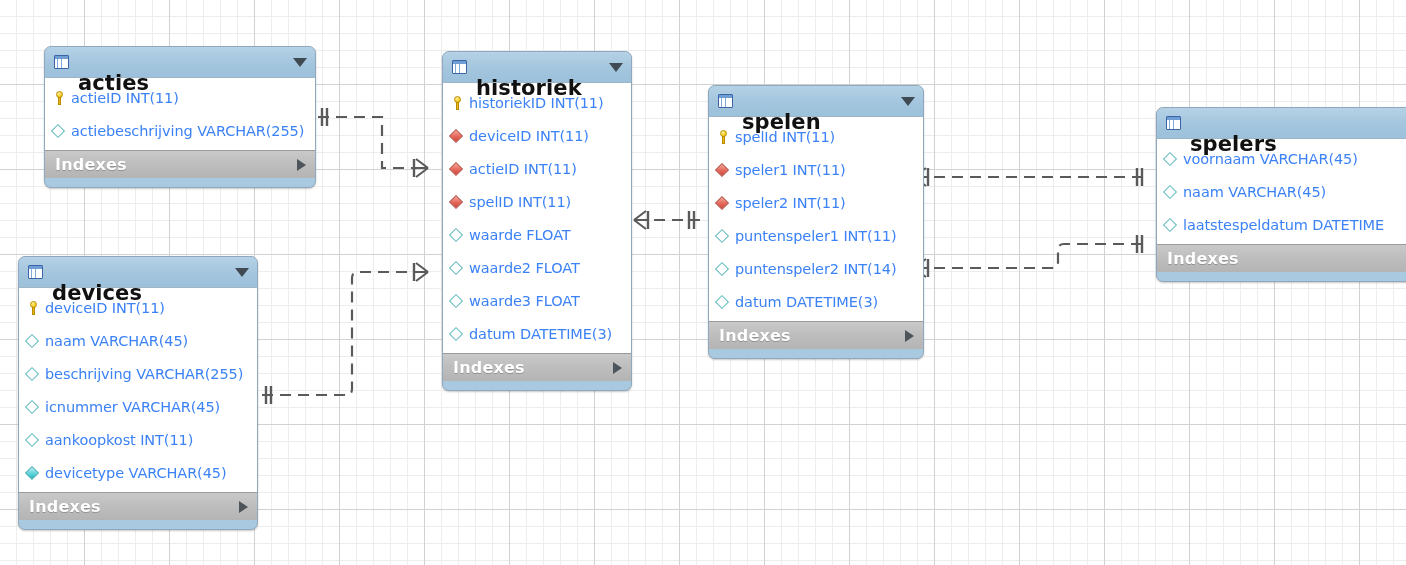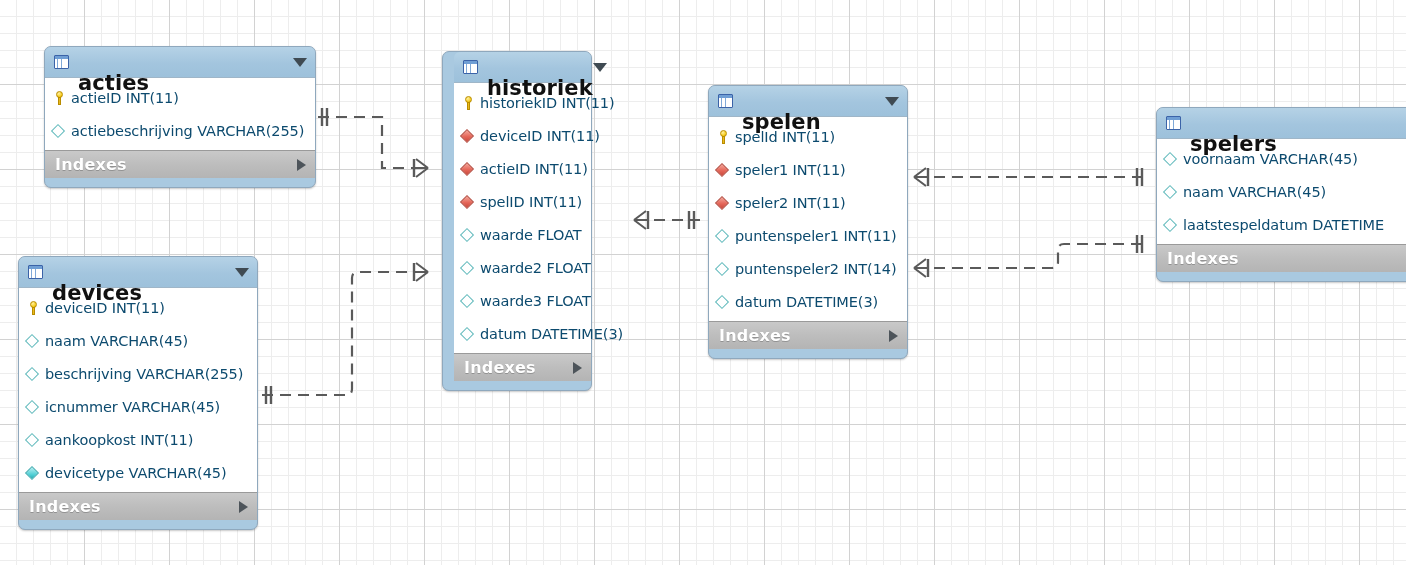--- a/index.html
+++ b/index.html
@@ -108,21 +108,21 @@
   }
   .tn-col {
     display: flex;
     align-items: center;
     height: 33px;
     padding: 0 7px 0 7px;
     white-space: nowrap;
   }
   .tn-col-label {
     font-size: 14.5px;
-    color: #0c4a6e;
+    color: #3b82f6;
     margin-left: 5px;
     letter-spacing: -0.1px;
   }
 
   
   .gly { flex: 0 0 auto; width: 14px; height: 14px; position: relative; }
 
   .gly-pk::before {
     content: "";
     position: absolute;
@@ -264,21 +264,21 @@
           <div class="tn-col">
             <span class="gly gly-col"></span>
             <span class="tn-col-label">actiebeschrijving VARCHAR(255)</span>
           </div>
         </div>
         <div class="tn-indexes">
           <span class="tn-indexes-label">Indexes</span>
           <span class="tn-indexes-caret"></span>
         </div>
       </div>
-      <div class="table-node" style="left: 442px; top: 51px; width: 150px; padding-left: 11px;">
+      <div class="table-node" style="left: 442px; top: 51px; width: 190px;">
         <div class="tn-header">
           <span class="tn-icon"></span>
           <span class="tn-title">historiek</span>
           <span class="tn-caret"></span>
         </div>
         <div class="tn-body">
           <div class="tn-col">
             <span class="gly gly-pk"></span>
             <span class="tn-col-label">historiekID INT(11)</span>
           </div>
@@ -309,21 +309,21 @@
           <div class="tn-col">
             <span class="gly gly-col"></span>
             <span class="tn-col-label">datum DATETIME(3)</span>
           </div>
         </div>
         <div class="tn-indexes">
           <span class="tn-indexes-label">Indexes</span>
           <span class="tn-indexes-caret"></span>
         </div>
       </div>
-      <div class="table-node" style="left: 708px; top: 85px; width: 200px;">
+      <div class="table-node" style="left: 708px; top: 85px; width: 216px;">
         <div class="tn-header">
           <span class="tn-icon"></span>
           <span class="tn-title">spelen</span>
           <span class="tn-caret"></span>
         </div>
         <div class="tn-body">
           <div class="tn-col">
             <span class="gly gly-pk"></span>
             <span class="tn-col-label">spelId INT(11)</span>
           </div>

